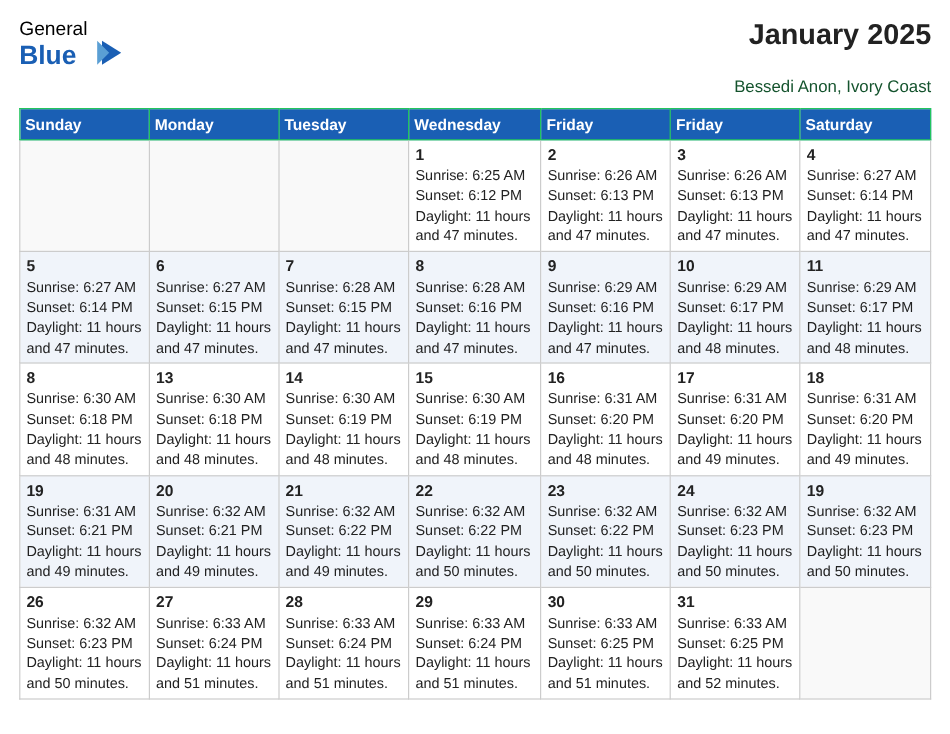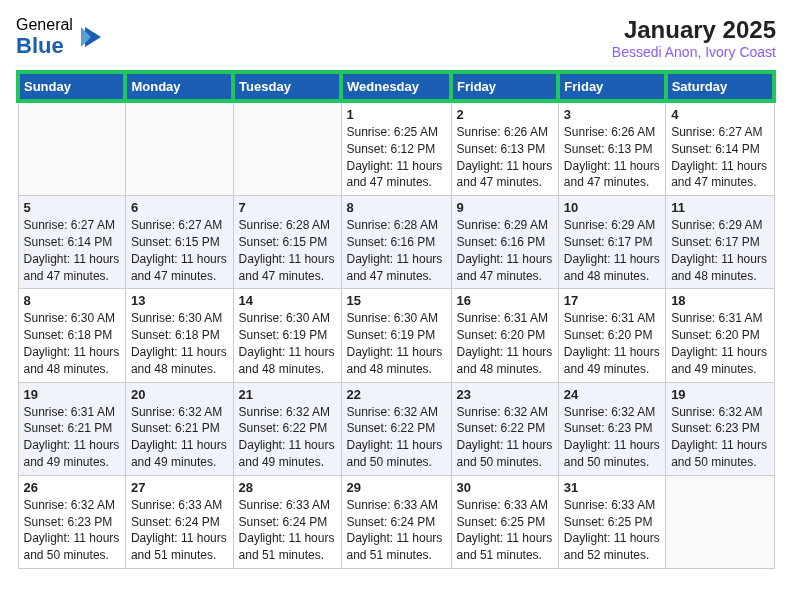--- a/index.html
+++ b/index.html
@@ -11,21 +11,21 @@
       padding: 16px;
     }
     .header {
       display: flex;
       align-items: flex-start;
       justify-content: space-between;
       margin-bottom: 10px;
     }
     .logo {
       display: flex;
-      align-items: center;
+      align-items: flex-end;
     }
     .logo-text {
       display: flex;
       flex-direction: column;
       line-height: 1.1;
     }
     .logo-blue {
       font-size: 22px;
       font-weight: bold;
       color: #1a5fb4;
@@ -38,33 +38,34 @@
     .title-block {
       text-align: right;
     }
     .month-title {
       font-size: 24px;
       font-weight: bold;
       color: #222;
     }
     .location {
       font-size: 14px;
-      color: #8b5cf6;
+      color: #14532d;
+      margin-top: 20px;
     }
     .calendar {
       width: 100%;
       border-collapse: collapse;
     }
     .calendar th {
       background: #1a5fb4;
       color: #fff;
       font-size: 13px;
       padding: 5px 4px;
       text-align: left;
-      border: 4px solid #22c55e;
+      border: 1px solid #22c55e;
     }
     .calendar td {
       border: 1px solid #ccc;
       vertical-align: top;
       padding: 4px 5px;
       width: 113px;
       min-height: 80px;
       font-size: 10.5px;
       color: #222;
       background: #fff;

